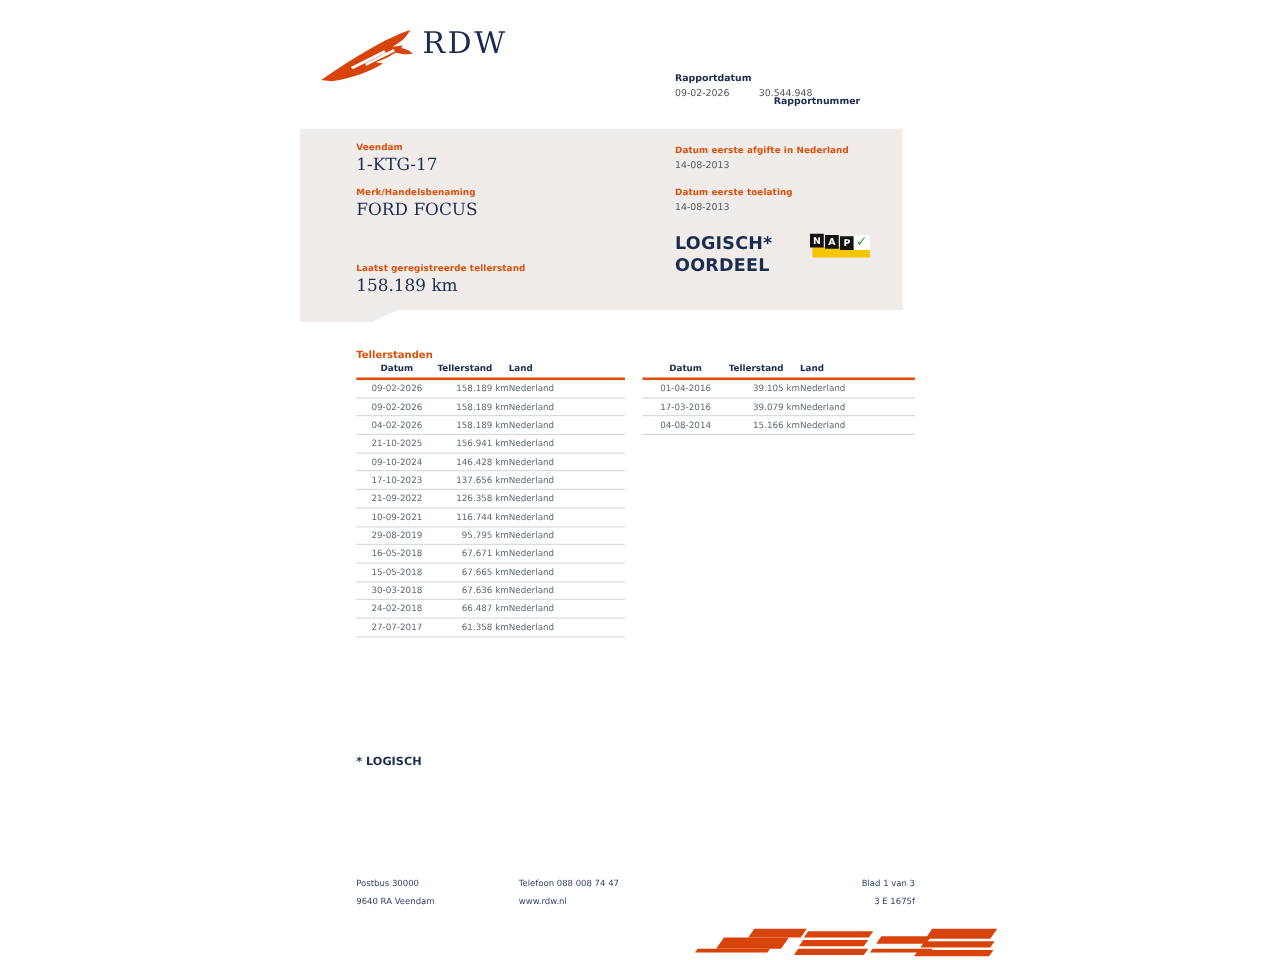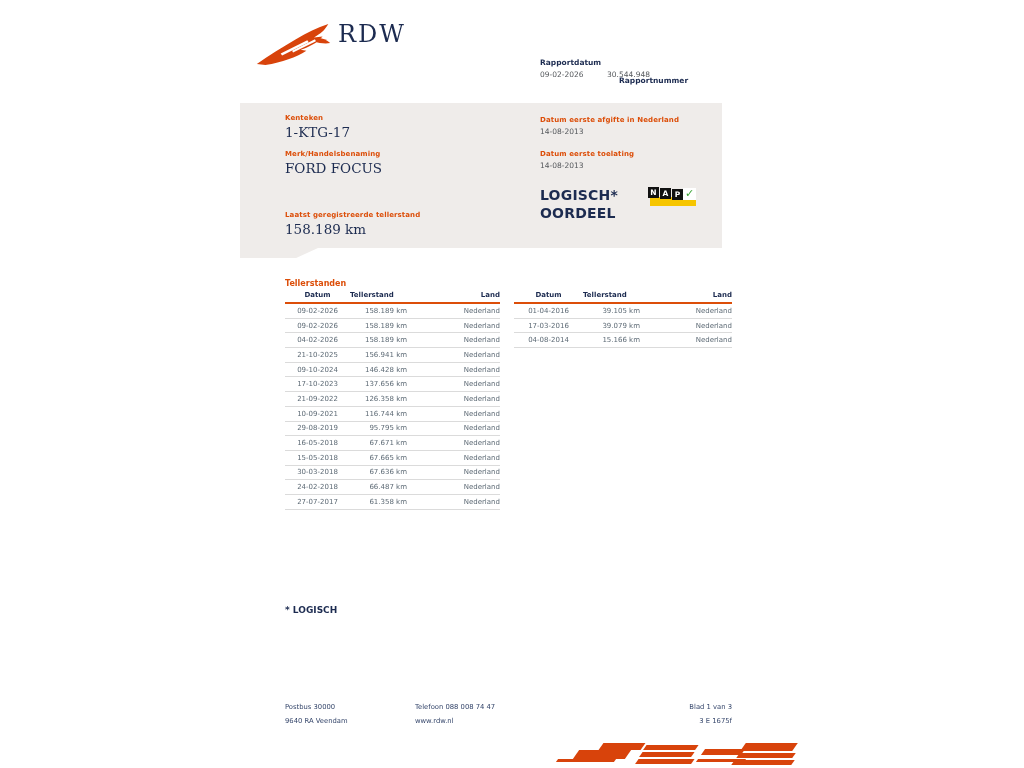--- a/index.html
+++ b/index.html
@@ -78,21 +78,21 @@
   .thead {
     display:flex; border-bottom:2px solid #dc4e09; padding-bottom:3px;
     font-size:7px; font-weight:bold; color:#1c2b50;
   }
   .trow {
     display:flex; height:14.7px; align-items:center;
     border-bottom:1px solid #dbdbdb; font-size:7px; color:#5d6a75;
   }
   .tcell.c0 { width:65px; text-align:center; }
   .tcell.c1 { width:57px; text-align:right; }
-  .tcell.c2 { flex:1; text-align:right; }
+  .tcell.c2 { flex:1; }
   #table-right .tcell.c0 { width:69px; }
   .thead .c1 { text-align:left; }
 
   
   #verdict-heading { left:285px; top:605px; font-size:9px; font-weight:bold; color:#1c2b50; }
   #verdict-text {
     left:285px; top:622px; width:458px; font-size:7.5px;
     color:#e0572a; line-height:14.5px;
   }
 
@@ -124,21 +124,21 @@
   <div id="logo-text" class="abs">RDW</div>
 
   <div id="meta-date-label" class="abs meta-label">Rapportdatum</div>
   <div id="meta-num-label" class="abs meta-label">Rapportnummer</div>
   <div id="meta-date-value" class="abs meta-value">09-02-2026</div>
   <div id="meta-num-value" class="abs meta-value">30.544.948</div>
 
   <div id="vbox" class="abs"></div>
   <div id="vbox-tab" class="abs"></div>
 
-  <div id="kenteken-label" class="abs f-label">Kenteken</div>
+  <div id="kenteken-label" class="abs f-label">Veendam</div>
   <div id="kenteken-value" class="abs f-big">1-KTG-17</div>
   <div id="merk-label" class="abs f-label">Merk/Handelsbenaming</div>
   <div id="merk-value" class="abs f-big">FORD FOCUS</div>
   <div id="teller-label" class="abs f-label">Laatst geregistreerde tellerstand</div>
   <div id="teller-value" class="abs f-big">158.189 km</div>
 
   <div id="afgifte-label" class="abs f-label">Datum eerste afgifte in Nederland</div>
   <div id="afgifte-value" class="abs f-small">14-08-2013</div>
   <div id="toelating-label" class="abs f-label">Datum eerste toelating</div>
   <div id="toelating-value" class="abs f-small">14-08-2013</div>

